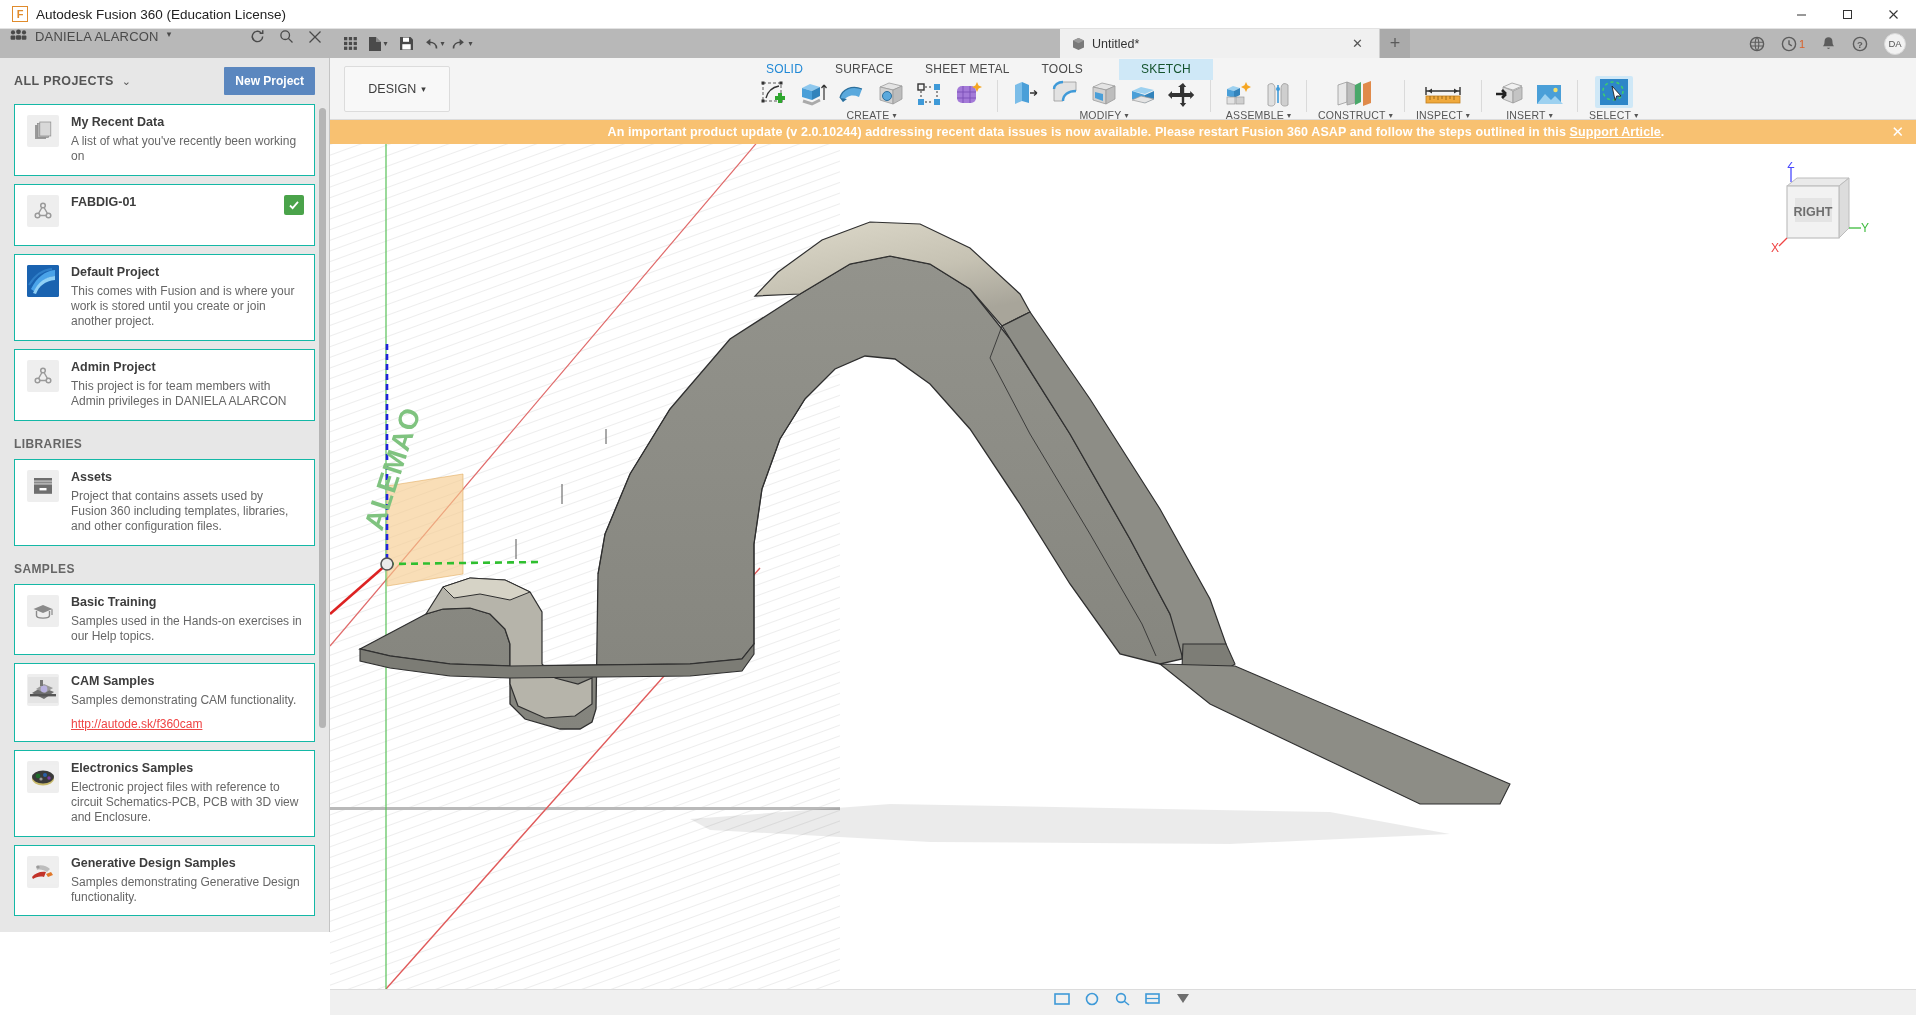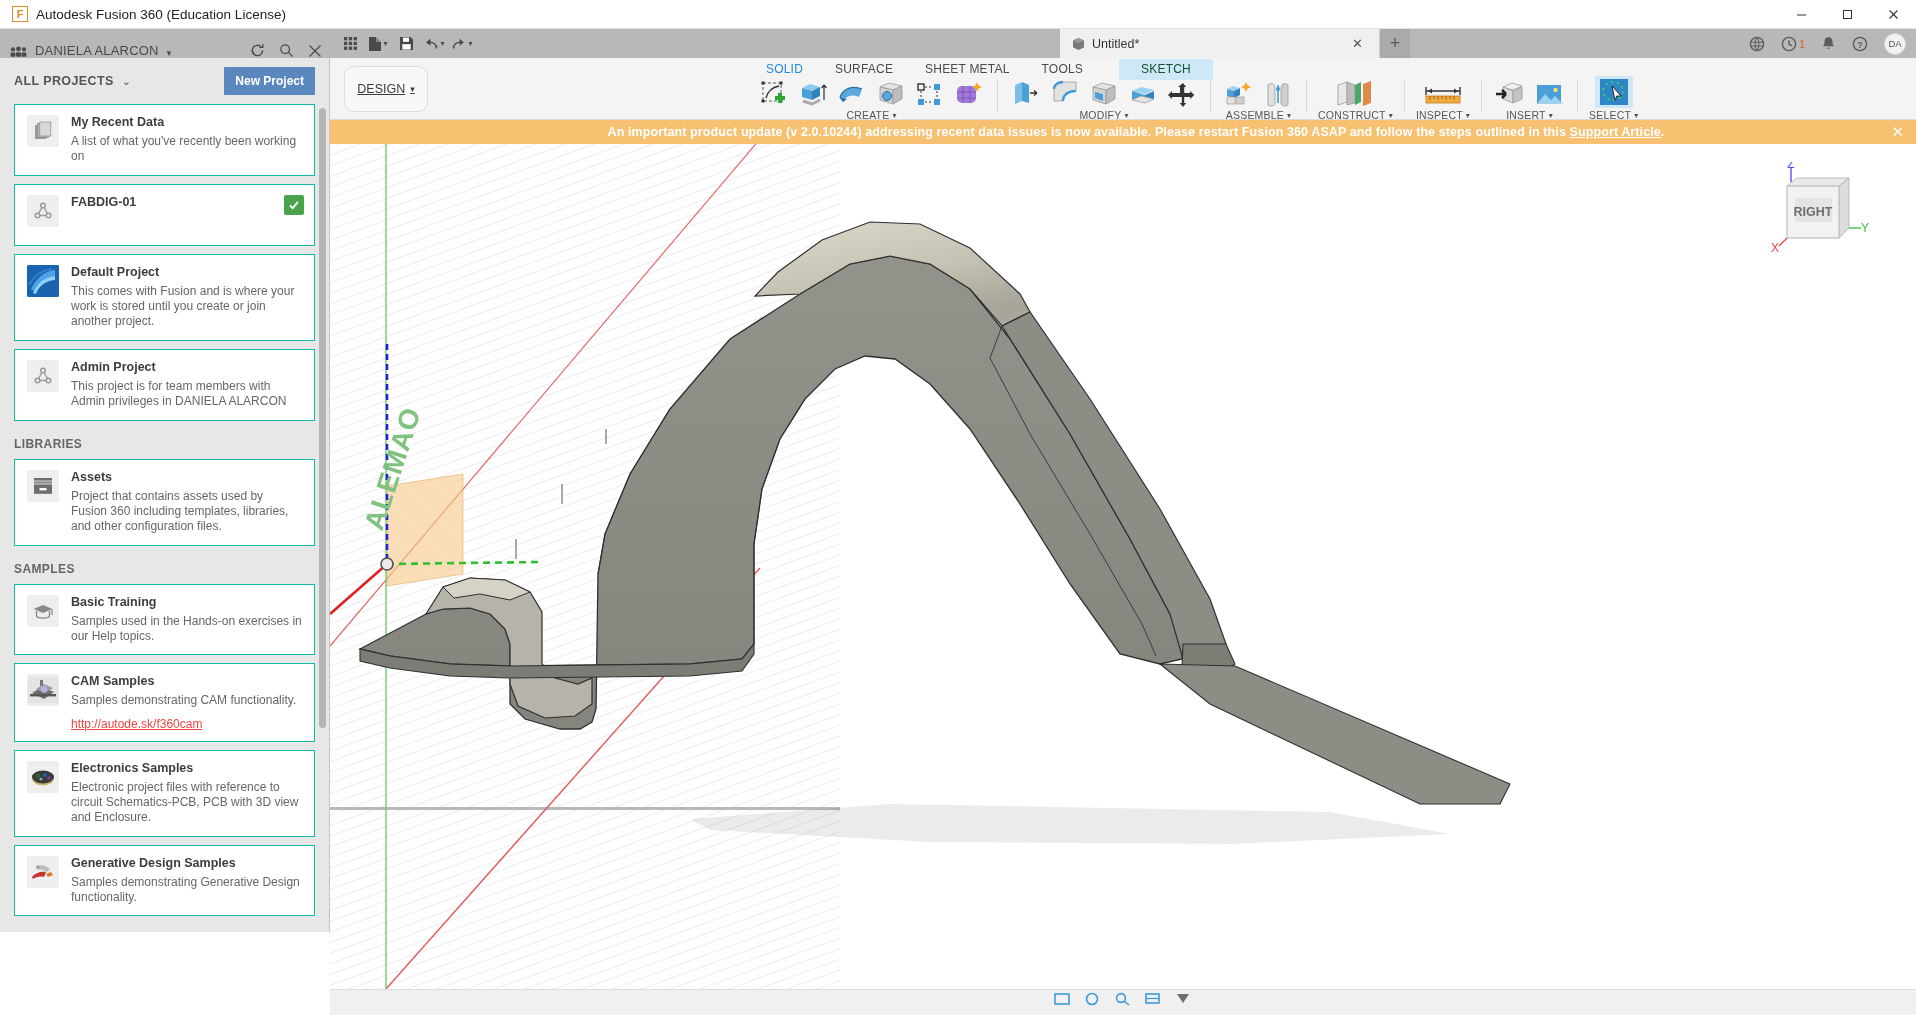--- a/index.html
+++ b/index.html
@@ -30,21 +30,21 @@
     color: #333; font-size: 13px;
   }
 
   
   .appbar {
     position: absolute; top: 29px; left: 0; width: 1916px; height: 29px;
     background: #b8b8b8;
     display: flex; align-items: center;
   }
   .hub-section {
-    width: 330px; height: 29px; display: flex; align-items: flex-end;
+    width: 330px; height: 29px; display: flex; align-items: flex-start;
     padding-left: 10px; gap: 8px; position: relative;
   }
   .hub-icon { display: flex; align-items: center; color: #4a4a4a; }
   .hub-name { font-size: 13px; color: #4a4a4a; letter-spacing: .2px; }
   .caret-down { font-size: 9px; color: #4a4a4a; }
   .hub-tools { position: absolute; right: 8px; display: flex; gap: 14px; align-items: center; }
   .hub-tools .ib { color: #4a4a4a; display: flex; align-items: center; cursor: pointer; }
 
   .qat { display: flex; align-items: center; gap: 0px; padding-left: 6px; height: 29px; }
   .qat .ib {
@@ -125,24 +125,24 @@
     position: absolute; right: 3px; top: 50px; width: 7px; height: 620px;
     background: #b5b5b5; border-radius: 4px; cursor: pointer;
   }
 
   
   .ribbon {
     position: absolute; top: 58px; left: 330px; width: 1586px; height: 62px;
     background: #f4f4f4; border-bottom: 1px solid #dcdcdc;
   }
   .wspace-btn {
-    position: absolute; left: 14px; top: 8px; width: 84px; height: 46px;
-    border: 1px solid #dcdcdc; background: #f8f8f8; border-radius: 10px;
+    position: absolute; left: 14px; top: 8px; width: 106px; height: 46px;
+    border: 1px solid #dcdcdc; background: #f8f8f8; border-radius: 2px;
     display: flex; align-items: center; justify-content: center; gap: 5px;
-    font-size: 12.5px; color: #3d3d3d; cursor: pointer; text-decoration: underline;
+    font-size: 12.5px; color: #3d3d3d; cursor: pointer;
   }
   .tabs-row {
     position: absolute; left: 420px; top: 0px; height: 22px;
     display: flex; align-items: flex-end; gap: 0;
   }
   .rtab {
     font-size: 12px; color: #4a4a4a; padding: 3px 16px 4px 16px; cursor: pointer;
     letter-spacing: .2px; white-space: nowrap;
   }
   .rtab.active { color: #2189d6; }

